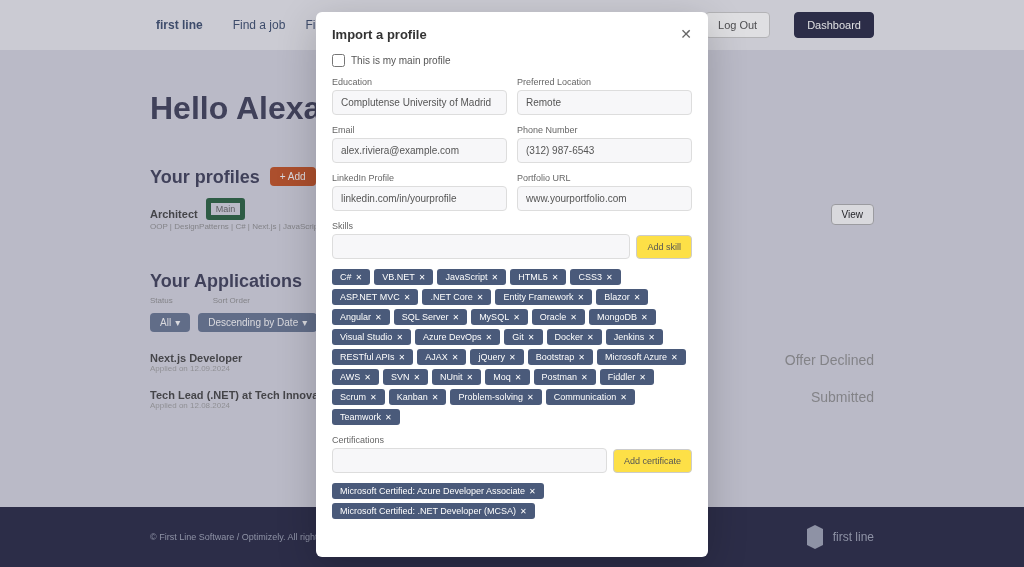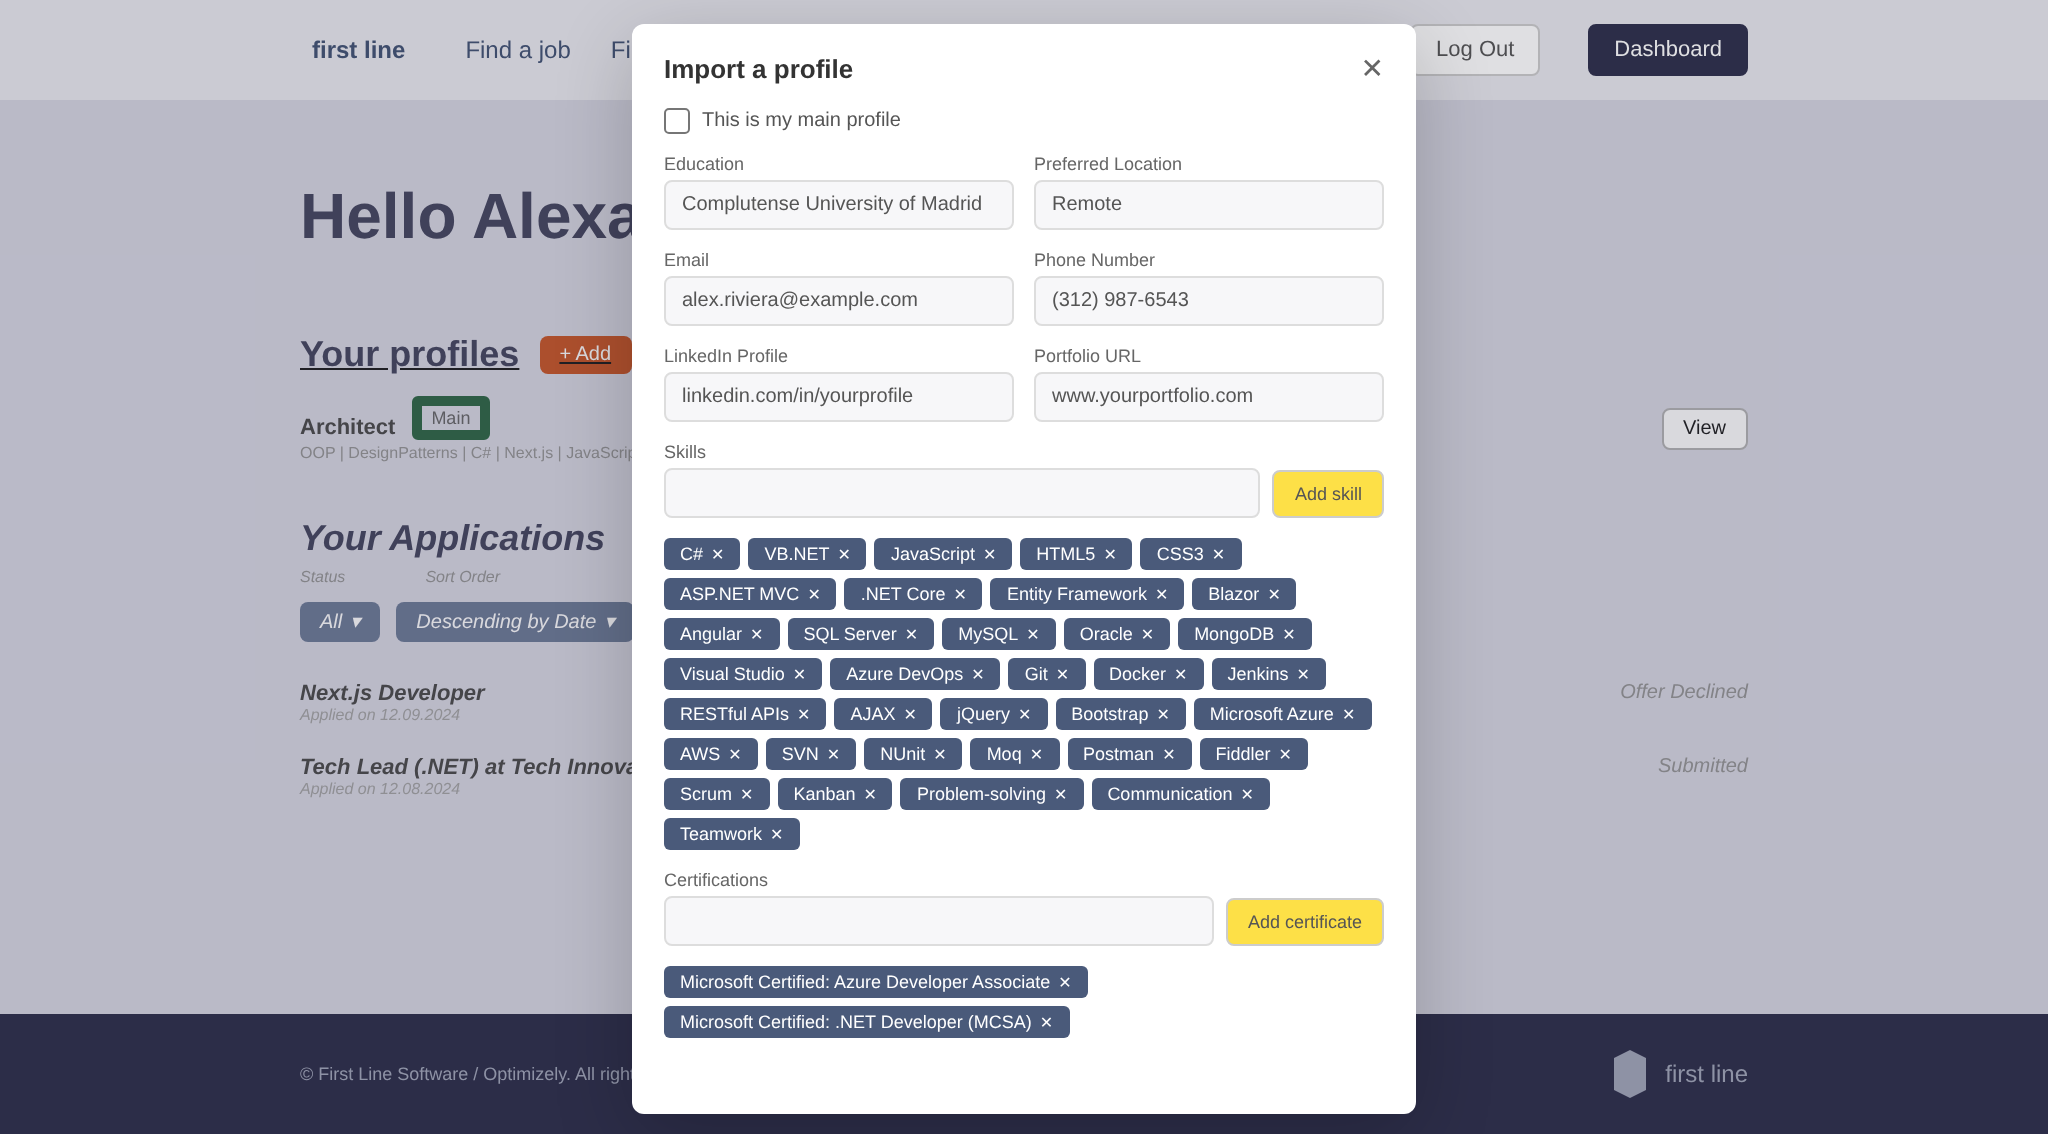--- a/index.html
+++ b/index.html
@@ -12,37 +12,37 @@
   .nav-links { display: flex; gap: 20px; flex: 1; }
   .nav-link { color: #425374; font-size: 12px; cursor: pointer; }
   .header-btns { display: flex; gap: 24px; }
   .btn { padding: 6px 12px; border-radius: 4px; font-size: 11px; cursor: pointer; border: 1px solid #ccc; background: #fff; color: #555; }
   .btn.primary { background: #2d2e4a; color: #fff; border-color: #2d2e4a; }
   
   
   .bg-content { position: absolute; top: 50px; left: 0; right: 0; bottom: 0; padding: 40px 150px 0; filter: blur(0.2px); opacity: 0.85; }
   .greeting { font-size: 32px; font-weight: bold; color: #2d2e4a; margin-bottom: 40px; }
   .section-title { font-size: 18px; font-weight: bold; color: #2d2e4a; display: inline-block; }
-  .profiles-row { display: flex; align-items: center; gap: 10px; margin-bottom: 10px; text-decoration: underline; }
+  .profiles-row { display: flex; align-items: flex-start; gap: 10px; margin-bottom: 10px; }
   .chip-btn { background: #c2410c; color: #fff; padding: 4px 10px; border-radius: 4px; font-size: 10px; cursor: pointer; }
   .chip-btn.outline { background: transparent; color: #c5a050; border: 1px solid #c5a050; }
   .profile-entry { display: flex; align-items: flex-end; gap: 8px; font-size: 11px; color: #555; }
   .profile-name { font-weight: 600; color: #333; }
   .main-tag { border: 5px solid #14532d; border-radius: 3px; padding: 1px 5px; font-size: 9px; }
   .view-btn { margin-left: auto; border: 1px solid #aaa; padding: 4px 10px; border-radius: 4px; font-size: 10px; cursor: pointer; background: #fff; }
   .profile-meta { font-size: 8px; color: #888; margin-top: 2px; }
   
-  .applications { margin-top: 28px; font-style: italic; }
+  .applications { margin-top: 40px; }
   .filter-chips { display: flex; gap: 8px; margin-top: 8px; }
   .filter-chip { background: #5a6a8a; color: #fff; padding: 4px 10px; border-radius: 4px; font-size: 10px; cursor: pointer; display: inline-flex; align-items: center; gap: 4px;}
   .app-list { margin-top: 12px; }
   .app-row { display: flex; justify-content: space-between; padding: 8px 0; font-size: 11px; color: #444; }
   .app-title { font-weight: 600; color: #333; }
   .app-meta { font-size: 8px; color: #999; }
-  .app-status { font-size: 10px; color: #888; }
+  .app-status { font-size: 14px; color: #888; }
   
   
   .footer { position: absolute; bottom: 0; left: 0; right: 0; height: 60px; background: #2d2e4a; display: flex; align-items: center; justify-content: space-between; padding: 0 150px; color: #a0a5b8; font-size: 9px; }
   .footer-logo { display: flex; align-items: center; gap: 6px; }
   .footer-logo svg { width: 24px; height: 24px; fill: #a0a5b8; }
   .footer-logo-text { font-size: 12px; line-height: 1; }
   
   
   .modal-overlay { position: absolute; inset: 0; background: rgba(40,40,60,0.15); display: flex; justify-content: center; }
   .modal { width: 392px; background: #fff; border-radius: 6px; margin-top: 12px; max-height: 545px; overflow-y: auto; box-shadow: 0 10px 40px rgba(0,0,0,0.2); padding: 14px 16px; position: relative; }

